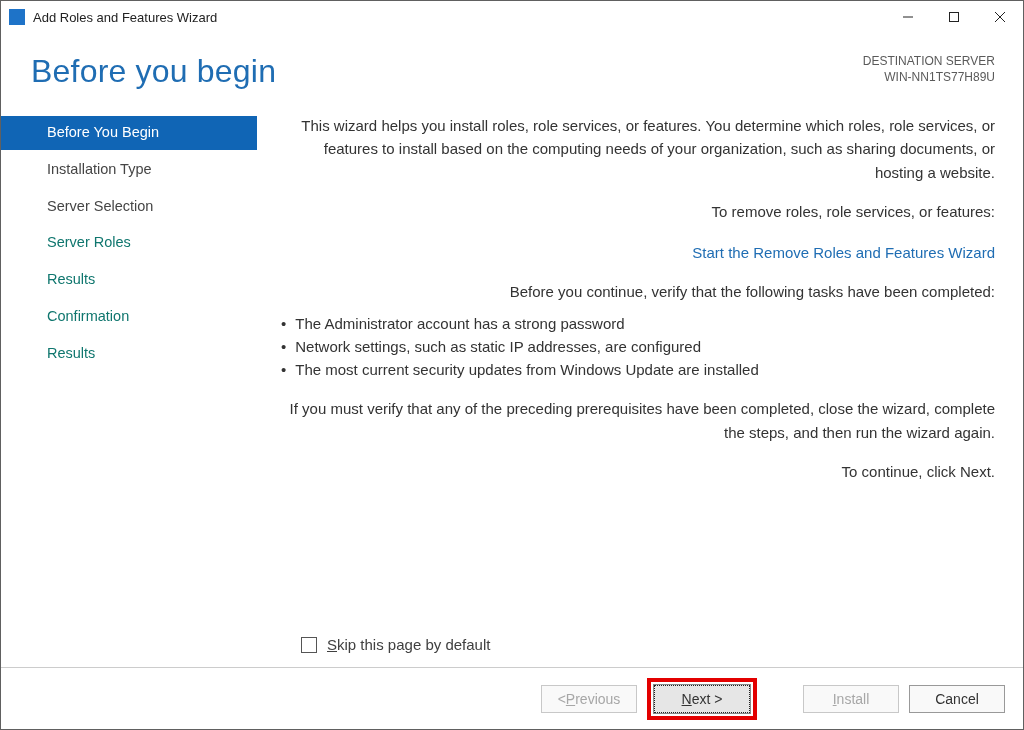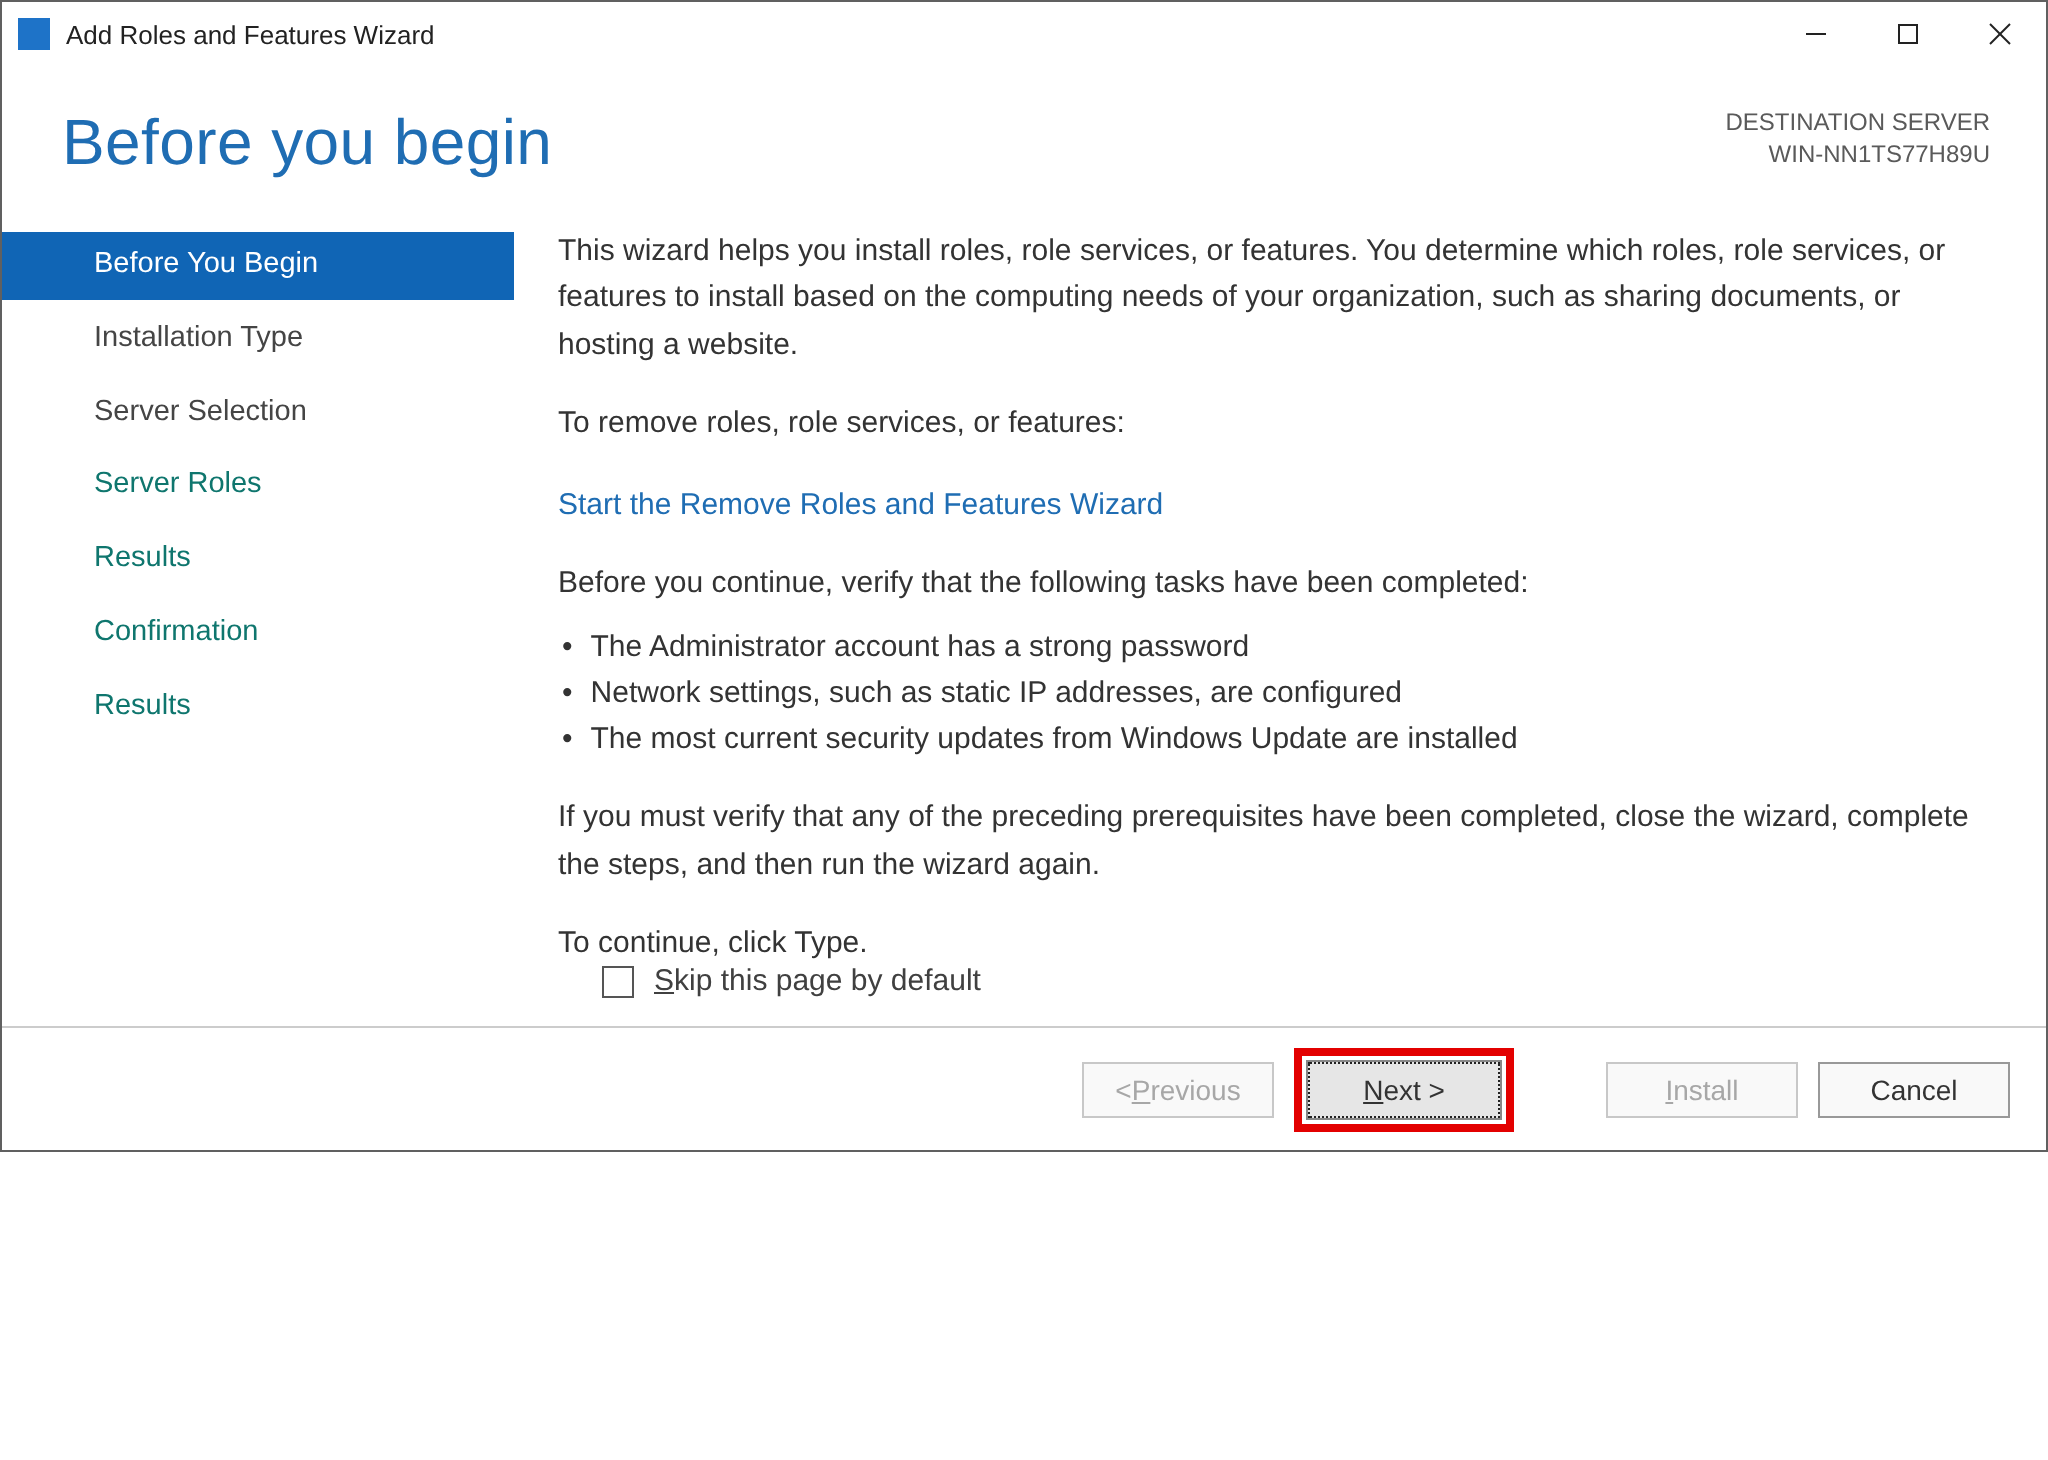--- a/index.html
+++ b/index.html
@@ -7,21 +7,21 @@
     font-family: "Segoe UI", Tahoma, sans-serif;
     background: #fff;
     width: 1024px;
     height: 730px;
     overflow: hidden;
     font-size: 14px;
     color: #323232;
   }
   .window {
     width: 1024px;
-    height: 576px;
+    height: 730px;
     border: 1px solid #606060;
     display: flex;
     flex-direction: column;
     background: #fff;
   }
   .titlebar {
     height: 32px;
     display: flex;
     align-items: center;
     padding-left: 8px;
@@ -90,21 +90,21 @@
     color: #0f766e;
     cursor: default;
   }
   .content {
     flex: 1;
     padding: 4px 28px 0 22px;
     font-size: 15px;
     color: #333;
     line-height: 1.55;
   }
-  .content p { margin-bottom: 16px; }
+  .content p { margin-bottom: 16px; text-align: right; }
   .content .link { color: #1f6db3; cursor: pointer; }
   .content ul {
     list-style: none;
     margin: -8px 0 16px 0;
   }
   .content ul li::before {
     content: "•";
     margin: 0 9px 0 2px;
   }
   .skip-row {
@@ -209,21 +209,21 @@
       <p>This wizard helps you install roles, role services, or features. You determine which roles, role services, or features to install based on the computing needs of your organization, such as sharing documents, or hosting a website.</p>
       <p style="margin-bottom:18px">To remove roles, role services, or features:</p>
       <p class="link">Start the Remove Roles and Features Wizard</p>
       <p>Before you continue, verify that the following tasks have been completed:</p>
       <ul>
         <li>The Administrator account has a strong password</li>
         <li>Network settings, such as static IP addresses, are configured</li>
         <li>The most current security updates from Windows Update are installed</li>
       </ul>
       <p>If you must verify that any of the preceding prerequisites have been completed, close the wizard, complete the steps, and then run the wizard again.</p>
-      <p>To continue, click Type.</p>
+      <p>To continue, click Next.</p>
     </div>
   </div>
 
   <div class="skip-row">
     <span class="chk"></span>
     <span class="lbl"><span class="ul">S</span><span>kip this page by default</span></span>
   </div>
 
   <div class="footer">
     <div class="btn disabled">

